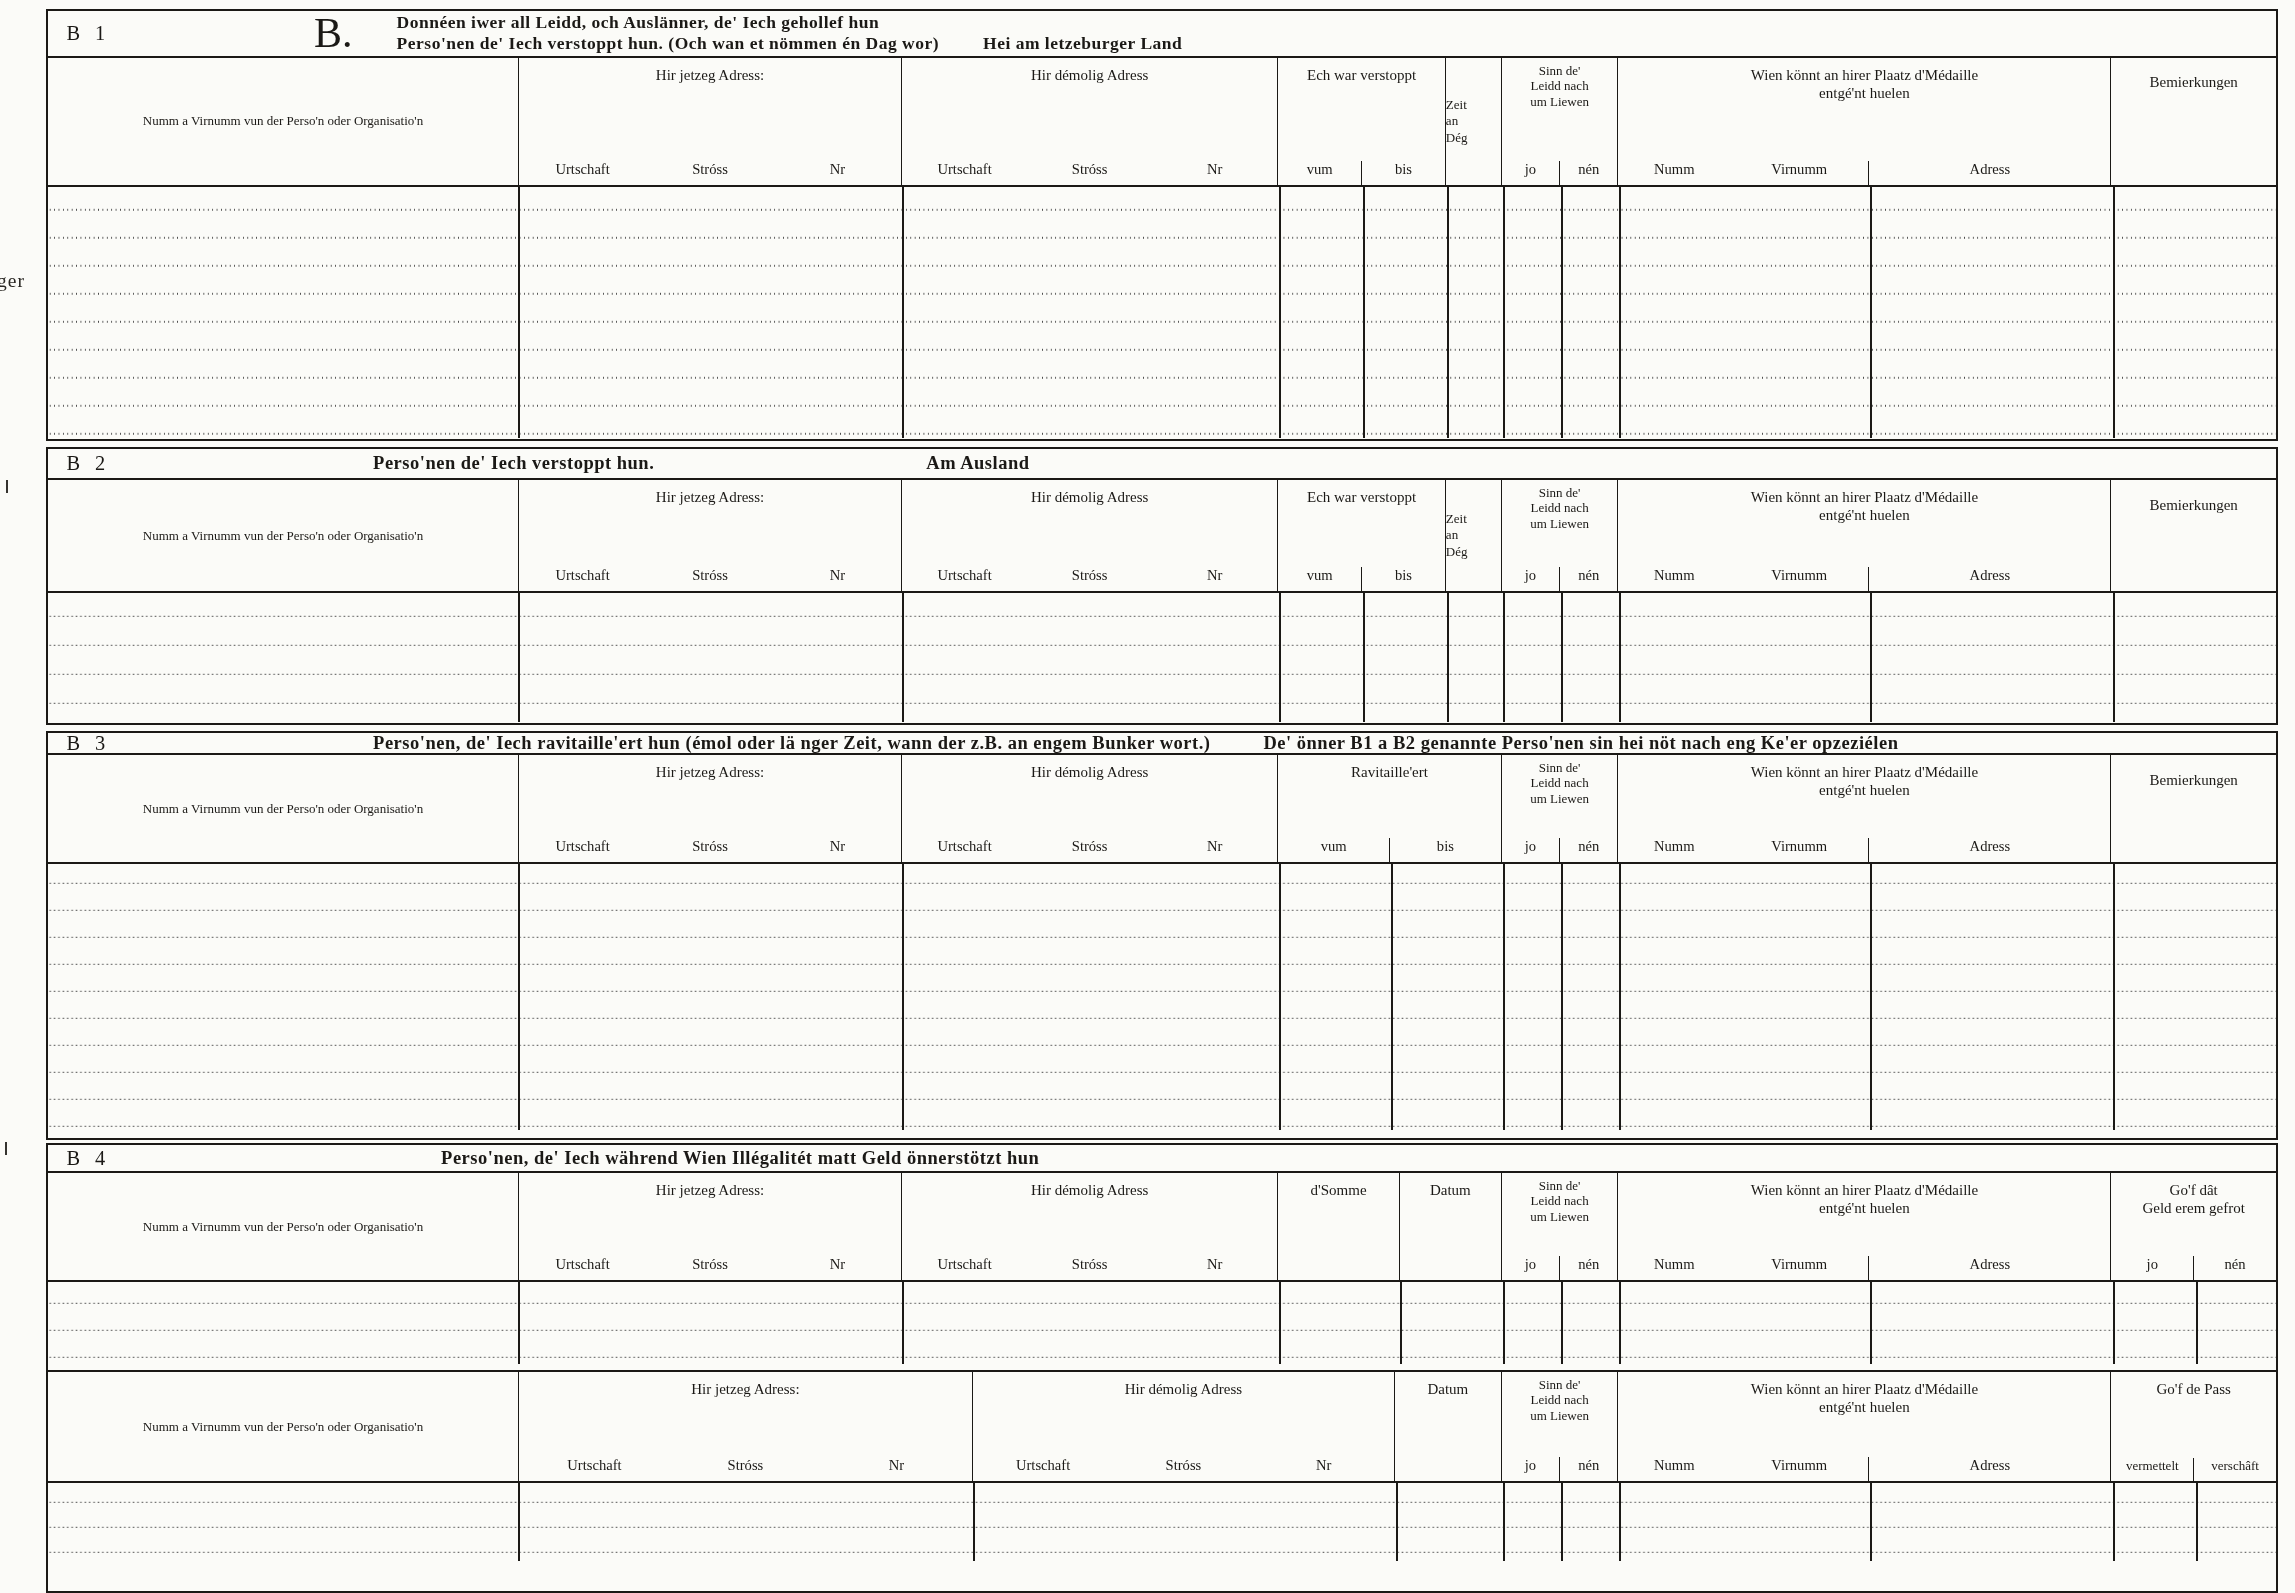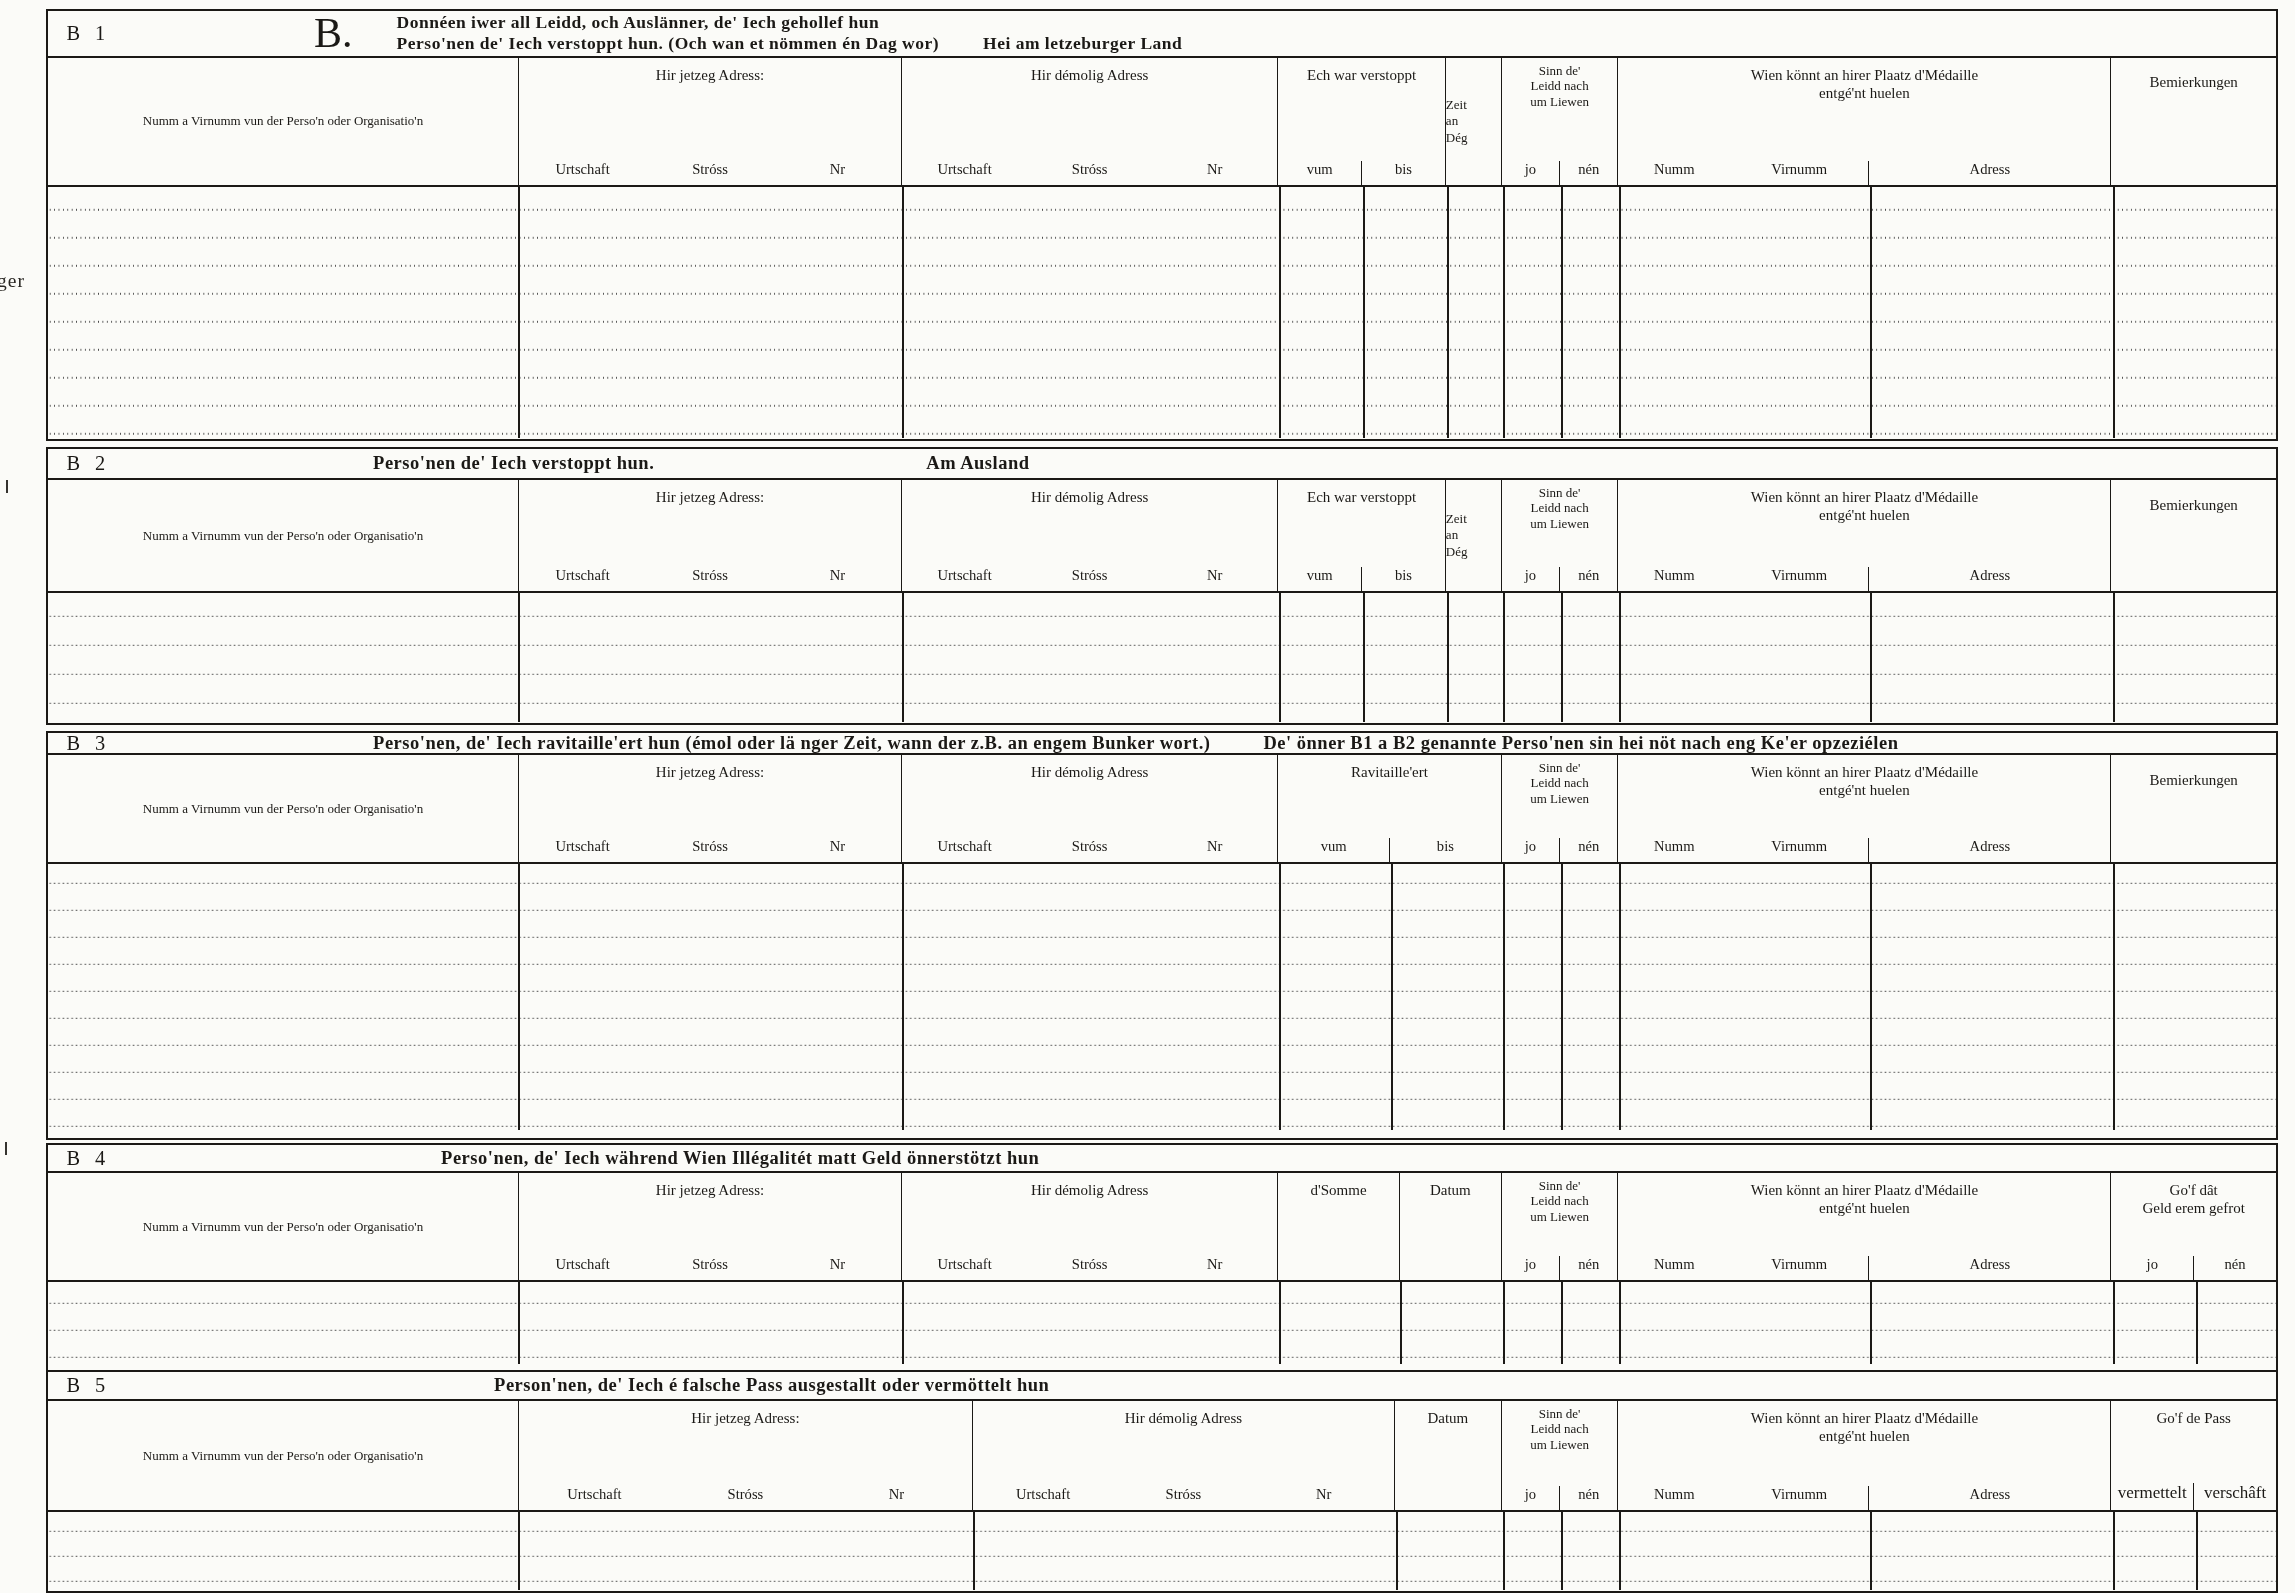--- a/index.html
+++ b/index.html
@@ -364,24 +364,20 @@
       <i class="vl" style="left:1455px"></i>
       <i class="vl" style="left:1513px"></i>
       <i class="vl" style="left:1571px"></i>
       <i class="vl" style="left:1822px"></i>
       <i class="vl" style="left:2065px"></i>
       <i class="vl" style="left:2148px"></i>
     </div>
   </section>
 
   <section class="block" style="top:1370px;height:223px">
-    <div class="titlebar" style="height:29px">
-      <span class="secid">B 5</span>
-      <span class="stitle" style="margin-left:384px">Person'nen, de' Iech é falsche Pass ausgestallt oder vermöttelt hun</span>
-    </div>
 
     <div class="hrow" style="height:111px">
       <div class="hcell namecell" style="width:472px">
         <div class="namelabel">Numm a Virnumm vun der Perso'n oder Organisatio'n</div>
       </div>
       <div class="hcell" style="width:455px">
         <div class="htop">Hir jetzeg Adress:</div>
         <div class="hsub spread">
           <span>Urtschaft</span>
           <span>Stróss</span>
@@ -416,21 +412,21 @@
           <div>entgé'nt huelen</div>
         </div>
         <div class="hsub wien">
           <span style="width:112px">Numm</span>
           <span style="width:139px">Virnumm</span>
           <span style="width:243px" class="divl">Adress</span>
         </div>
       </div>
       <div class="hcell" style="width:165px">
         <div class="htop">Go'f de Pass</div>
-        <div class="hsub halves" style="font-size:17px">
+        <div class="hsub halves" style="font-size:13px">
           <span>vermettelt</span>
           <span class="divl">verschâft</span>
         </div>
       </div>
     </div>
 
     <div class="tbody" style="height:78px;background-size:4.4px 25px;background-position:0 6.8px">
       <i class="vl" style="left:470px"></i>
       <i class="vl" style="left:925px"></i>
       <i class="vl" style="left:1348px"></i>

